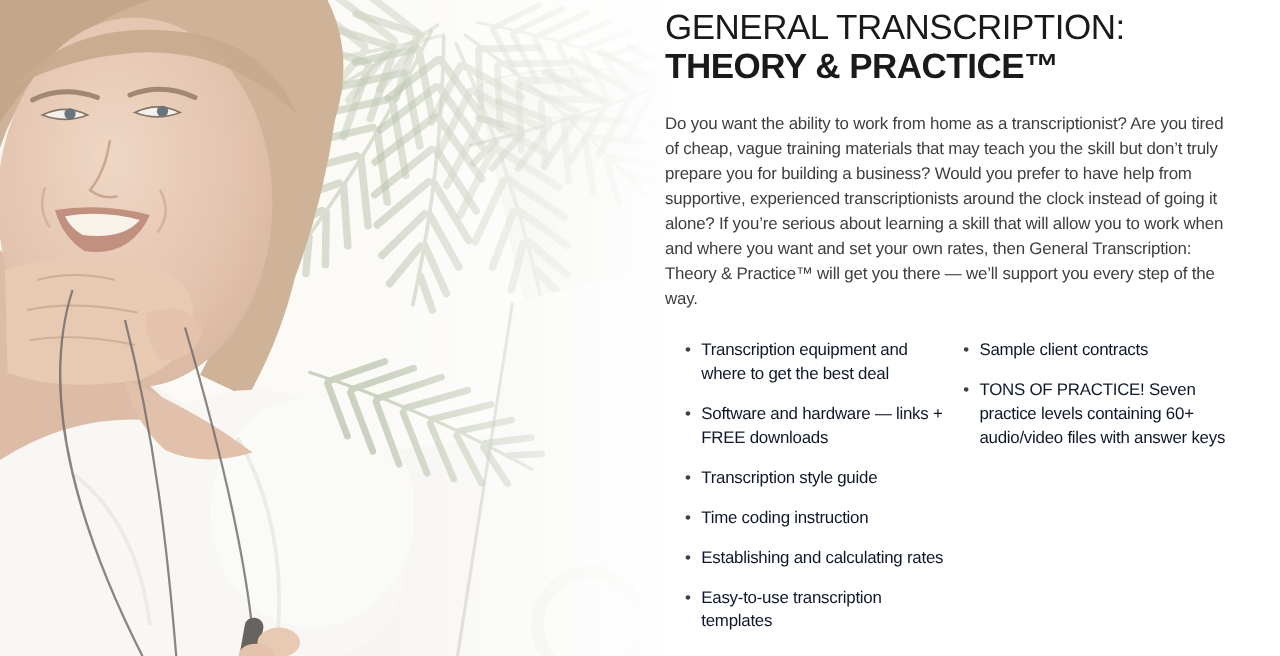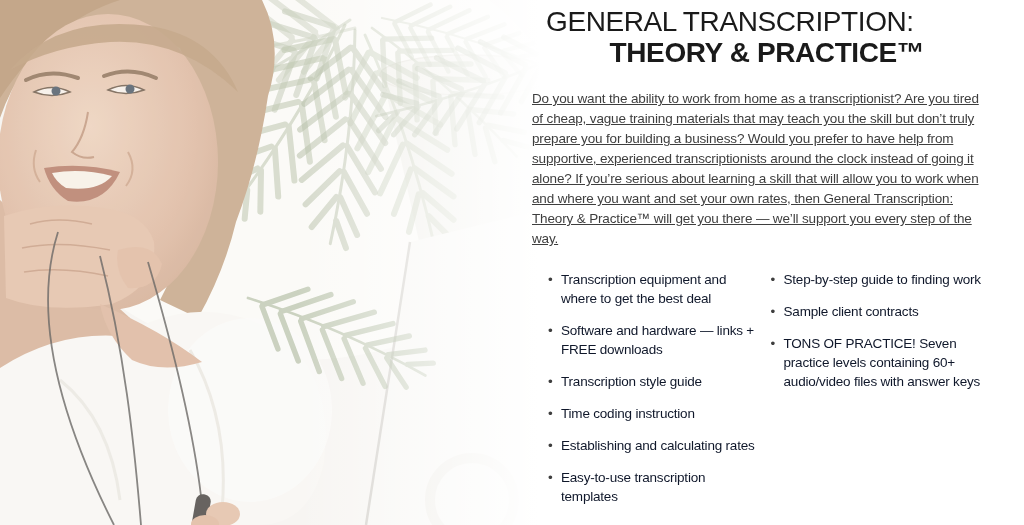--- a/index.html
+++ b/index.html
@@ -7,25 +7,25 @@
     width:1024px;height:525px;overflow:hidden;position:relative;
     background:#ffffff;
     font-family:"Liberation Sans", sans-serif;
     -webkit-font-smoothing:antialiased;
   }
   .page{position:absolute;inset:0;}
   .hero{position:absolute;left:0;top:0;width:540px;height:525px;}
   .hero svg{display:block;}
   .content{position:absolute;left:532px;top:6px;width:470px;color:#3e3e3e;}
   h1{margin:0;color:#1a1a1a;font-size:28px;line-height:31px;letter-spacing:-0.4px;}
-  h1 .t1{display:block;font-weight:400;margin-left:14px;}
-  h1 .t2{display:block;font-weight:700;text-align:center;}
+  h1 .t1{display:block;font-weight:400;}
+  h1 .t2{display:block;font-weight:700;}
   .intro{
     margin:21px 0 0 0;width:452px;
-    font-size:13.5px;line-height:20px;letter-spacing:-0.15px;color:#3e3e3e;text-decoration:underline;
+    font-size:13.5px;line-height:20px;letter-spacing:-0.15px;color:#3e3e3e;
   }
   .lists{display:flex;gap:11px;margin-top:21px;padding-left:16px;}
   .lists ul{margin:0;padding:0;list-style:none;}
   .col-left{width:212px;}
   .col-right{width:232px;}
   .lists li{
     position:relative;padding-left:13px;margin-bottom:13px;
     font-size:13.5px;line-height:19px;letter-spacing:-0.2px;color:#0f172a;
   }
   .lists li::before{
@@ -172,20 +172,19 @@
     <div class="lists">
       <ul class="col-left">
         <li>Transcription equipment and where to get the best deal</li>
         <li>Software and hardware — links + FREE downloads</li>
         <li>Transcription style guide</li>
         <li>Time coding instruction</li>
         <li>Establishing and calculating rates</li>
         <li>Easy-to-use transcription templates</li>
       </ul>
       <ul class="col-right">
-        <li>Step-by-step guide to finding work</li>
         <li>Sample client contracts</li>
         <li>TONS OF PRACTICE! Seven practice levels containing 60+ audio/video files with answer keys</li>
       </ul>
     </div>
   </div>
 
 </div>
 
 </body></html>

